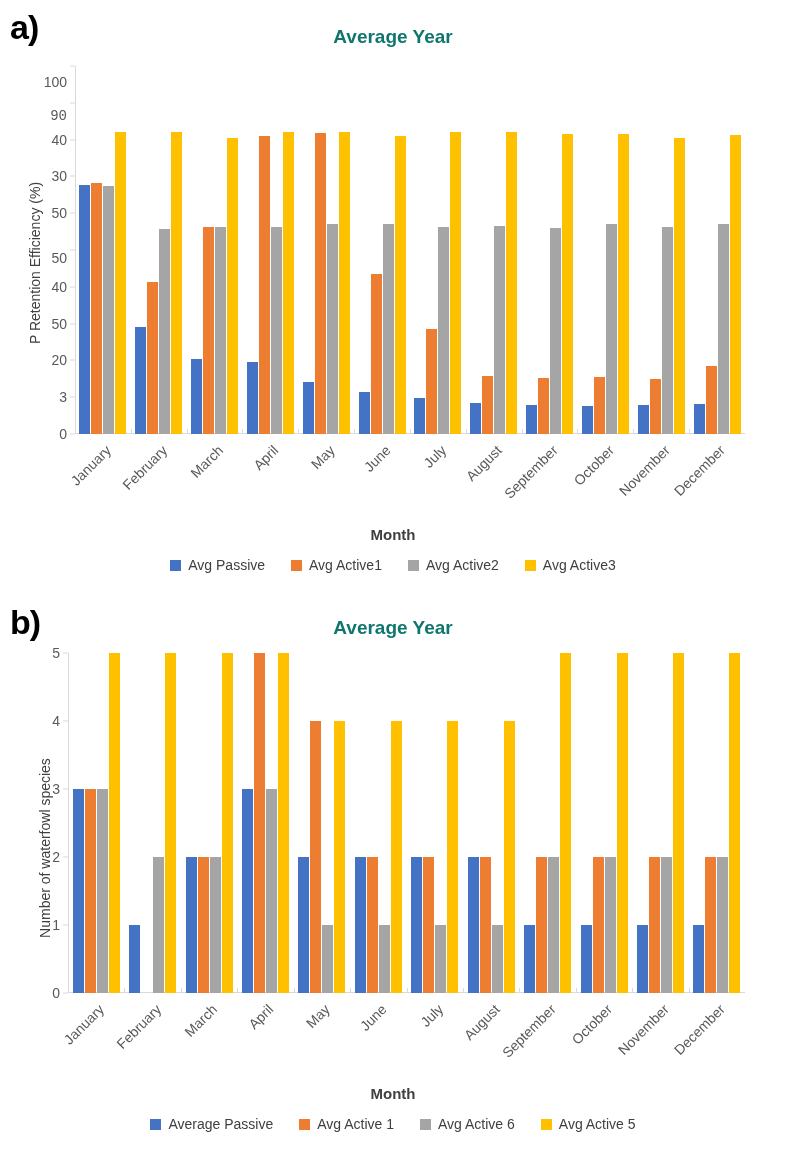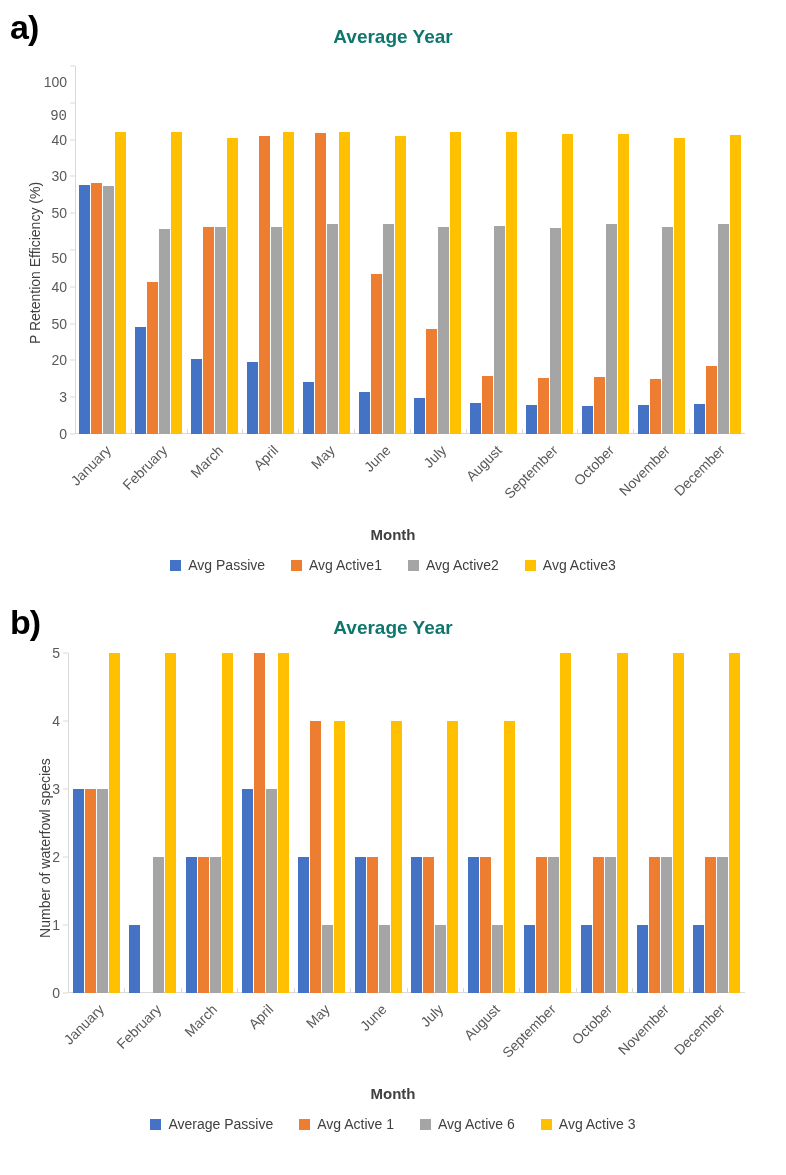--- a/index.html
+++ b/index.html
@@ -510,18 +510,18 @@
         <div class="legend-item">
           <span class="legend-swatch" style="background: rgb(237, 125, 49);"></span>
           <span>Avg Active 1</span>
         </div>
         <div class="legend-item">
           <span class="legend-swatch" style="background: rgb(165, 165, 165);"></span>
           <span>Avg Active 6</span>
         </div>
         <div class="legend-item">
           <span class="legend-swatch" style="background: rgb(255, 192, 0);"></span>
-          <span>Avg Active 3</span>
+          <span>Avg Active 5</span>
         </div>
       </div>
   </div>
 
 </div>
 
 </body></html>

